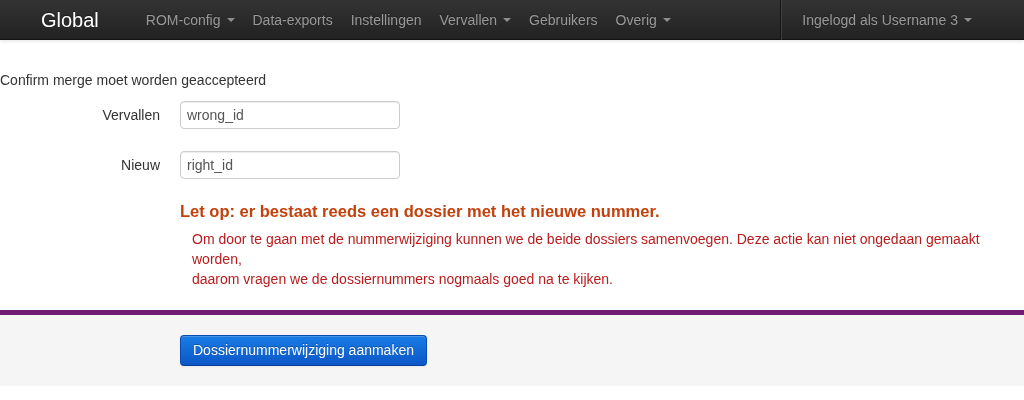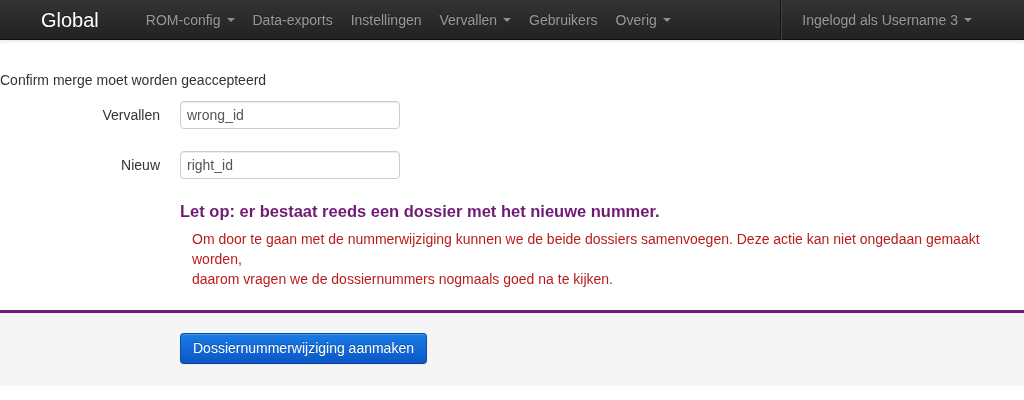--- a/index.html
+++ b/index.html
@@ -70,42 +70,42 @@
     font-family: "Liberation Sans", sans-serif;
     font-size: 14px; color: #555;
     border: 1px solid #ccc; border-radius: 4px;
     background: #fff;
     box-shadow: inset 0 1px 1px rgba(0,0,0,.075);
   }
   .offset { margin-left: 180px; }
 
   .warning-heading {
     margin: 22px 0 4px 0;
-    font-size: 16.5px; font-weight: bold; line-height: 20px; color: #701a75;
+    font-size: 16.5px; font-weight: bold; line-height: 20px; color: #c2410c;
   }
   .warning-body {
     margin: 8px 0 0 12px;
     white-space: pre-line;
     color: #b91c1c;
   }
   .checkbox-row {
     margin-top: 15px;
     display: flex; align-items: center;
   }
   .checkbox-row input[type="checkbox"] {
     width: 13px; height: 13px; margin: 0 7px 0 1px;
     accent-color: #1a73e8;
   }
 
   
   .form-actions {
     margin-top: 21px;
     height: 76px;
     background: #f5f5f5;
-    border-top: 3px solid #701a75;
+    border-top: 5px solid #701a75;
     padding: 20px 20px 20px 180px;
   }
   .btn-primary {
     display: inline-block;
     padding: 5px 12px 6px 12px;
     font-family: "Liberation Sans", sans-serif;
     font-size: 14px; line-height: 18px; color: #fff;
     text-shadow: 0 -1px 0 rgba(0,0,0,.25);
     background: linear-gradient(#1a7ce4, #0b57c8);
     border: 1px solid #0a4cae;

